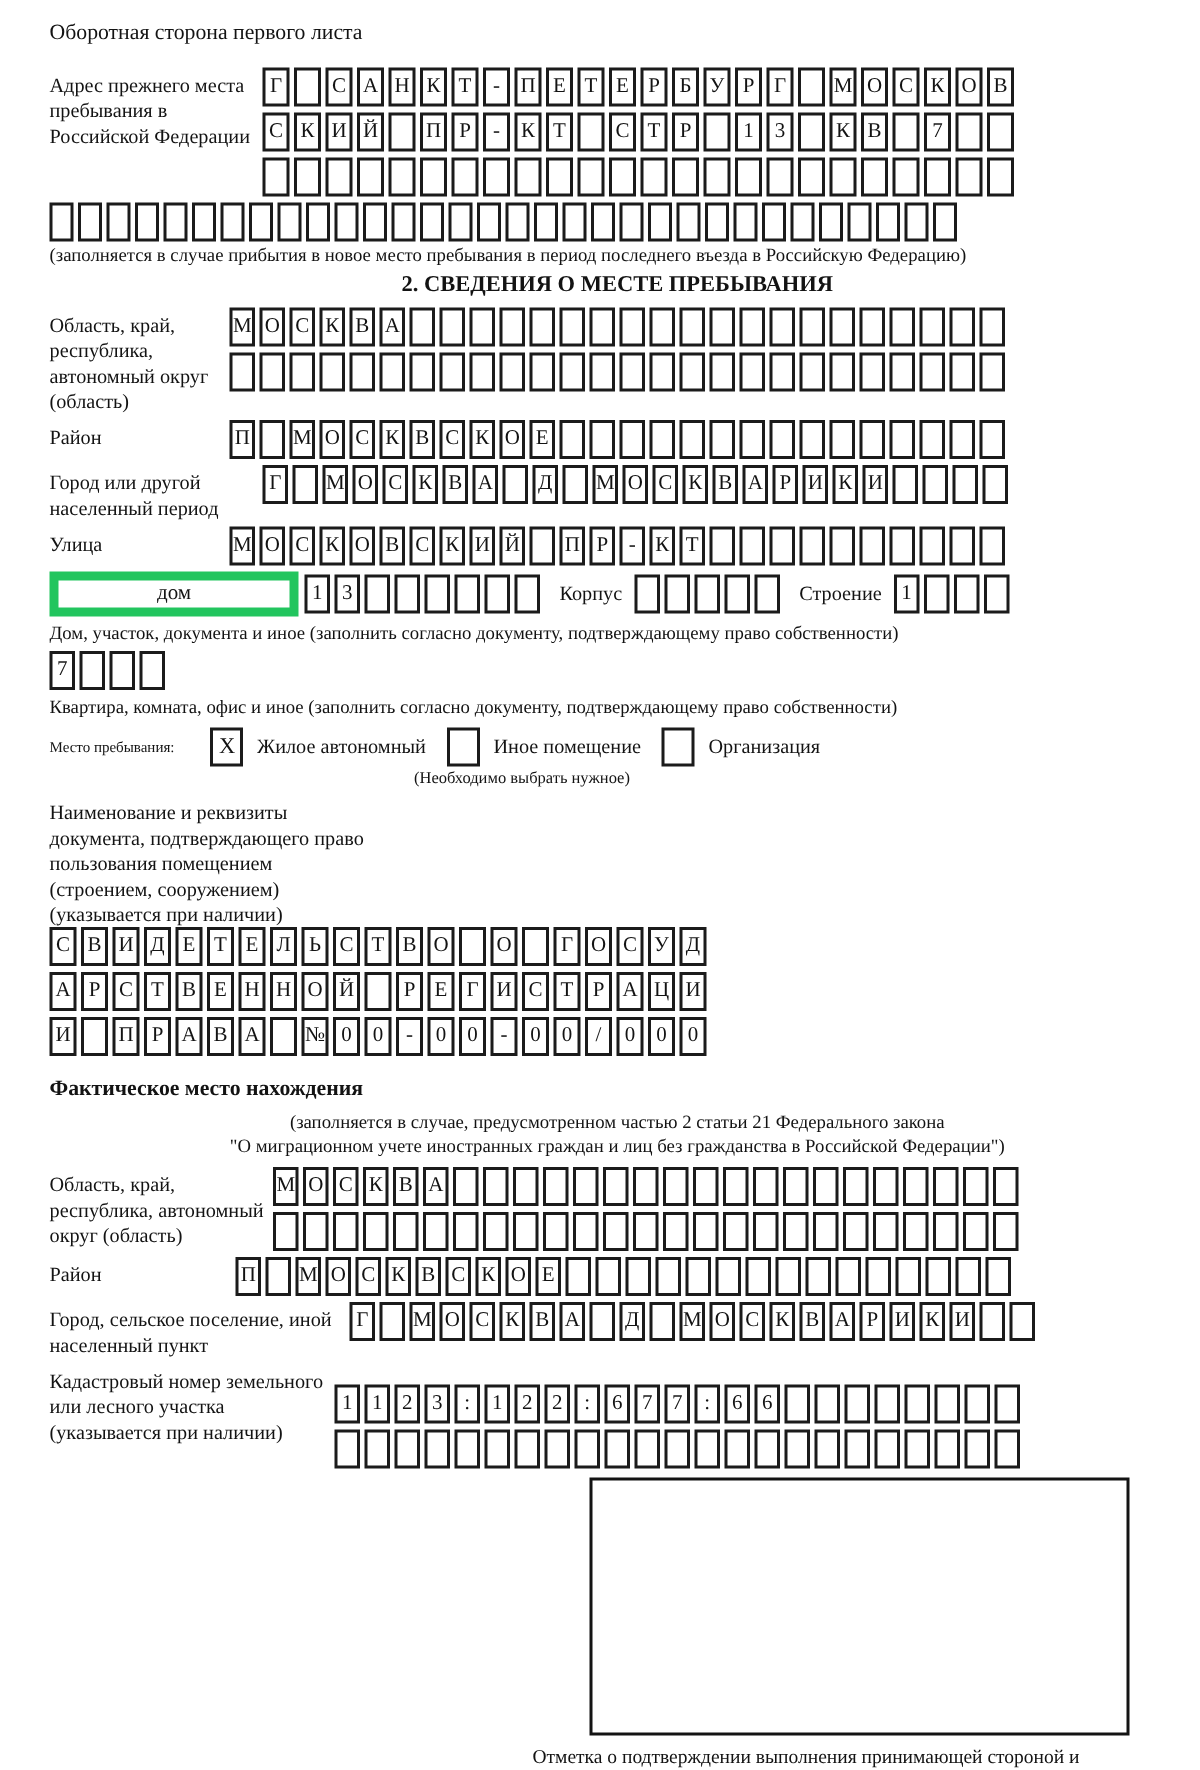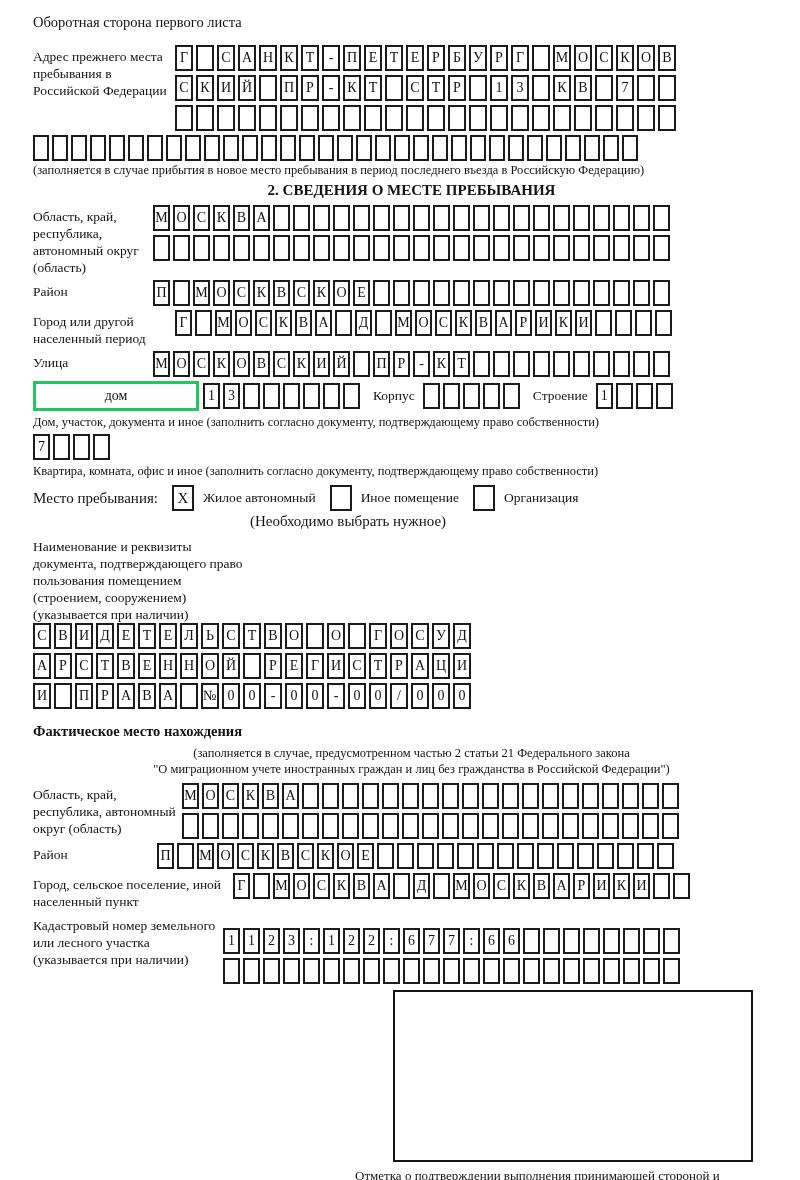--- a/index.html
+++ b/index.html
@@ -25,34 +25,34 @@
     font-size:14px; line-height:1; flex-shrink:0;
   }
   .wide  .cell { width:18px; }
   .xwide .cell { width:18px; }
   .narrow .cell { width:16px; }
   .note { font-size:12.5px; margin:2px 0 4px; }
   .note.center { text-align:left; }
   .sec-title { text-align:center; font-weight:bold; font-size:15px; margin:4px 0 6px; }
   .dom-row { display:flex; align-items:center; margin-bottom:4px; }
   .named-box {
-    border:3px solid #22c55e; height:30px; display:flex; align-items:center; justify-content:center;
+    border:6px solid #22c55e; height:30px; display:flex; align-items:center; justify-content:center;
     font-size:14px; flex-shrink:0;
   }
   .dom-box { width:166px; margin-right:4px; }
   .kv-box { width:196px; margin-right:7px; }
   .inline-lbl { font-size:13.5px; margin:0 8px 0 10px; white-space:nowrap; }
   .mesto-row { display:flex; align-items:center; margin:6px 0 2px; }
   .checkbox {
     width:22px; height:26px; border:2px solid #1b1b1b; display:flex; align-items:center;
     justify-content:center; font-size:15px; flex-shrink:0;
   }
   .opt-lbl { font-size:13.5px; margin:0 14px 0 9px; white-space:nowrap; }
-  .mesto-lbl { font-size:15px; margin-right:14px; }
-  .choose-note { width:630px; text-align:center; font-size:15px; margin-bottom:5px; }
+  .mesto-lbl { font-size:10px; margin-right:24px; }
+  .choose-note { width:630px; text-align:center; font-size:11px; margin-bottom:5px; }
   .fact-title { text-align:left; font-weight:bold; font-size:14.5px; margin:8px 0 6px; }
   .fact-note { text-align:center; font-size:12.5px; line-height:1.25; }
   .kad-cells { padding-top:14px; }
   .stamp-box { width:360px; height:172px; border:2px solid #131313; margin-left:360px; margin-top:6px; }
   .stamp-caption { width:436px; margin:6px 0 0 322px; text-align:left; font-size:13px; line-height:1.3; }
   .mb2 { margin-bottom:14px;flex-direction:column; } .mb6 { margin-bottom:6px; }
 </style>
 </head>
 <body>
 

